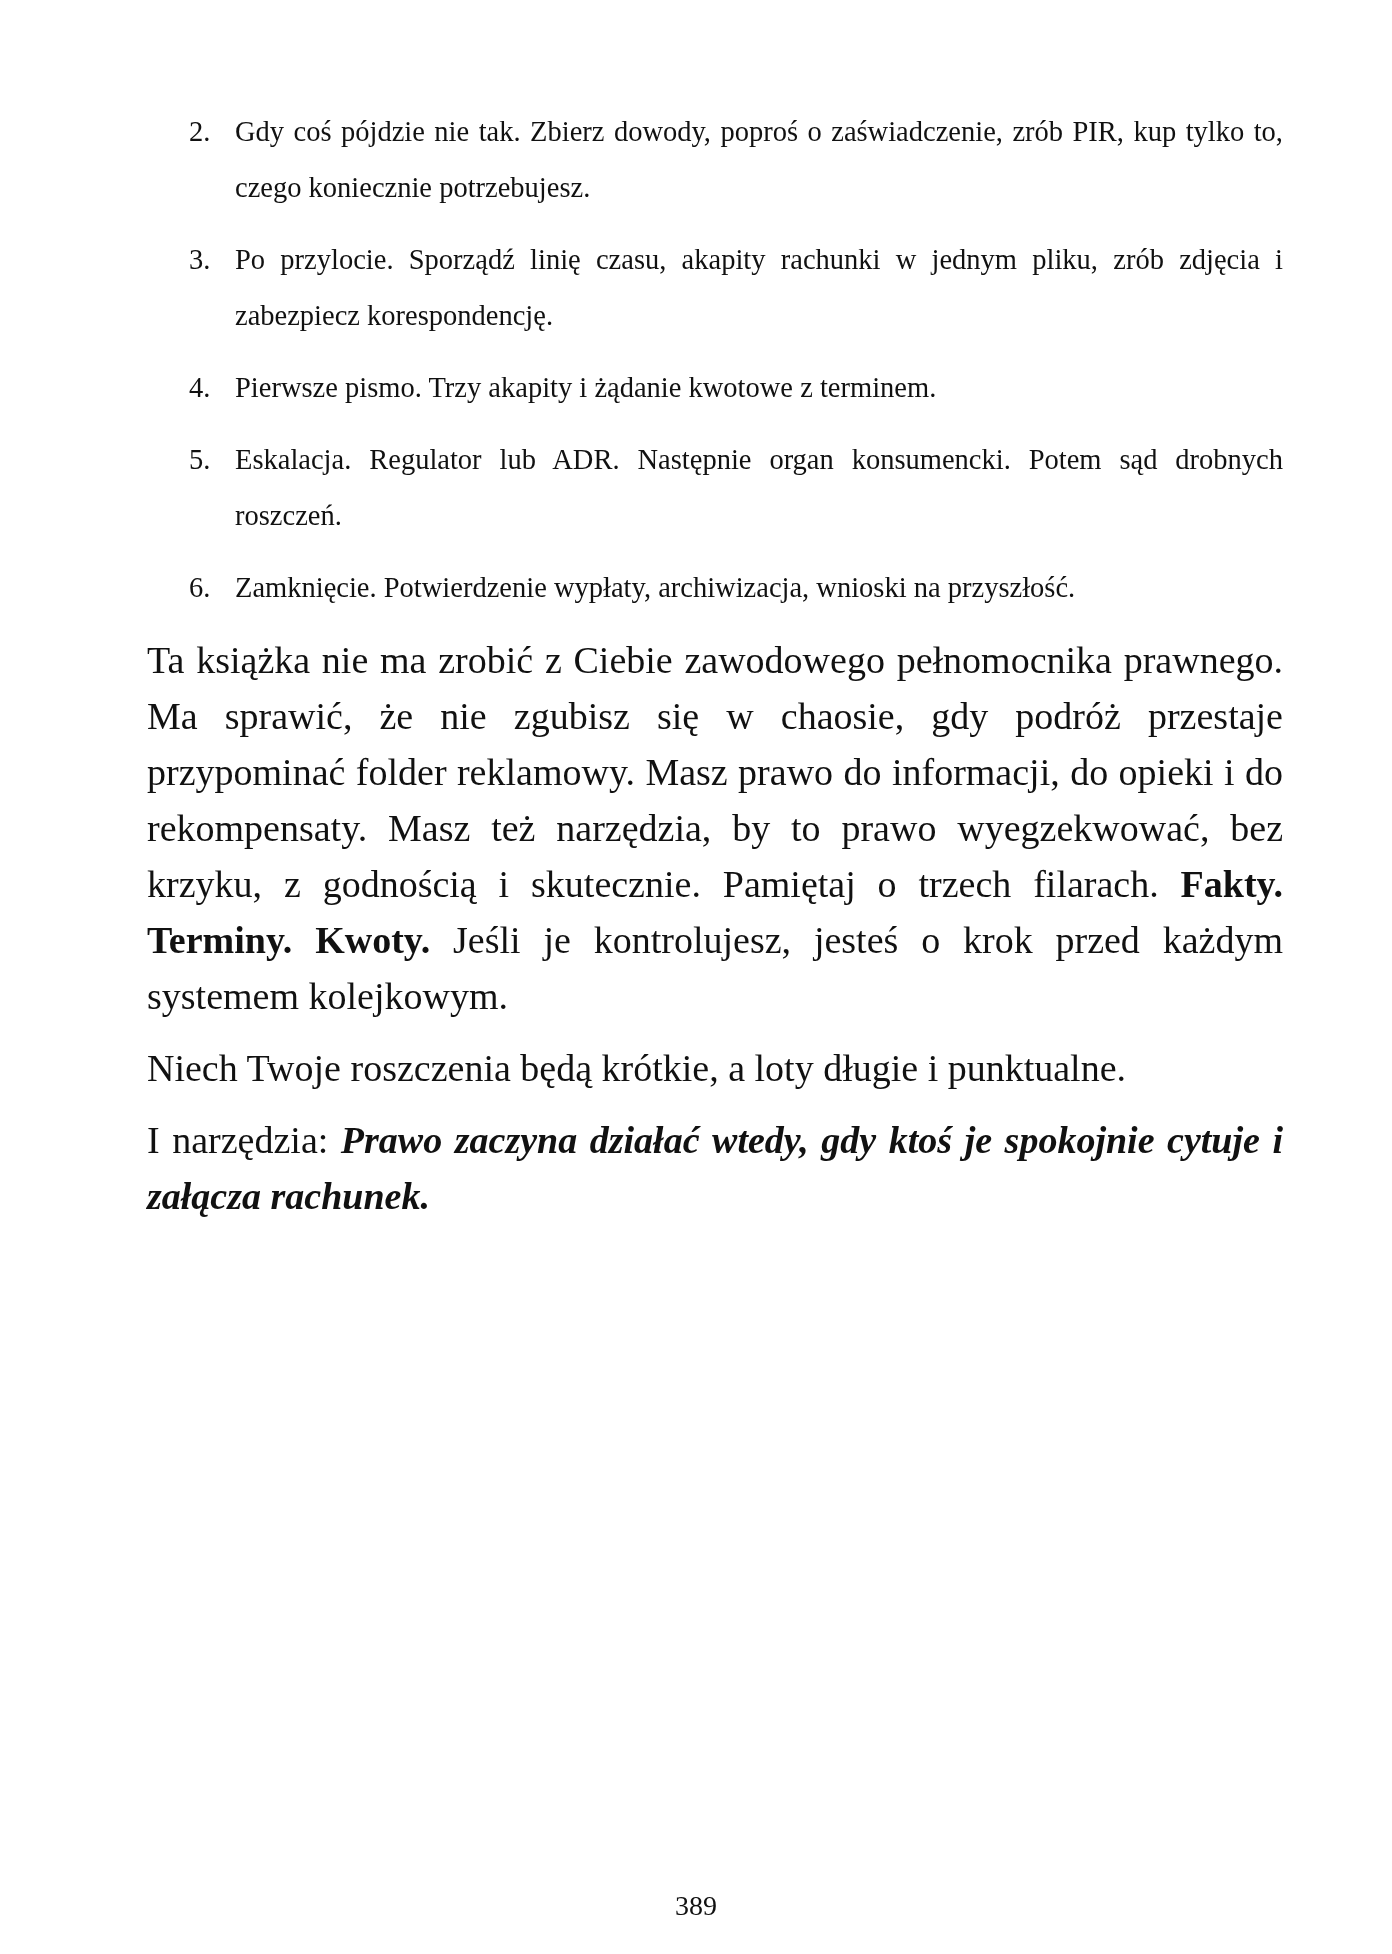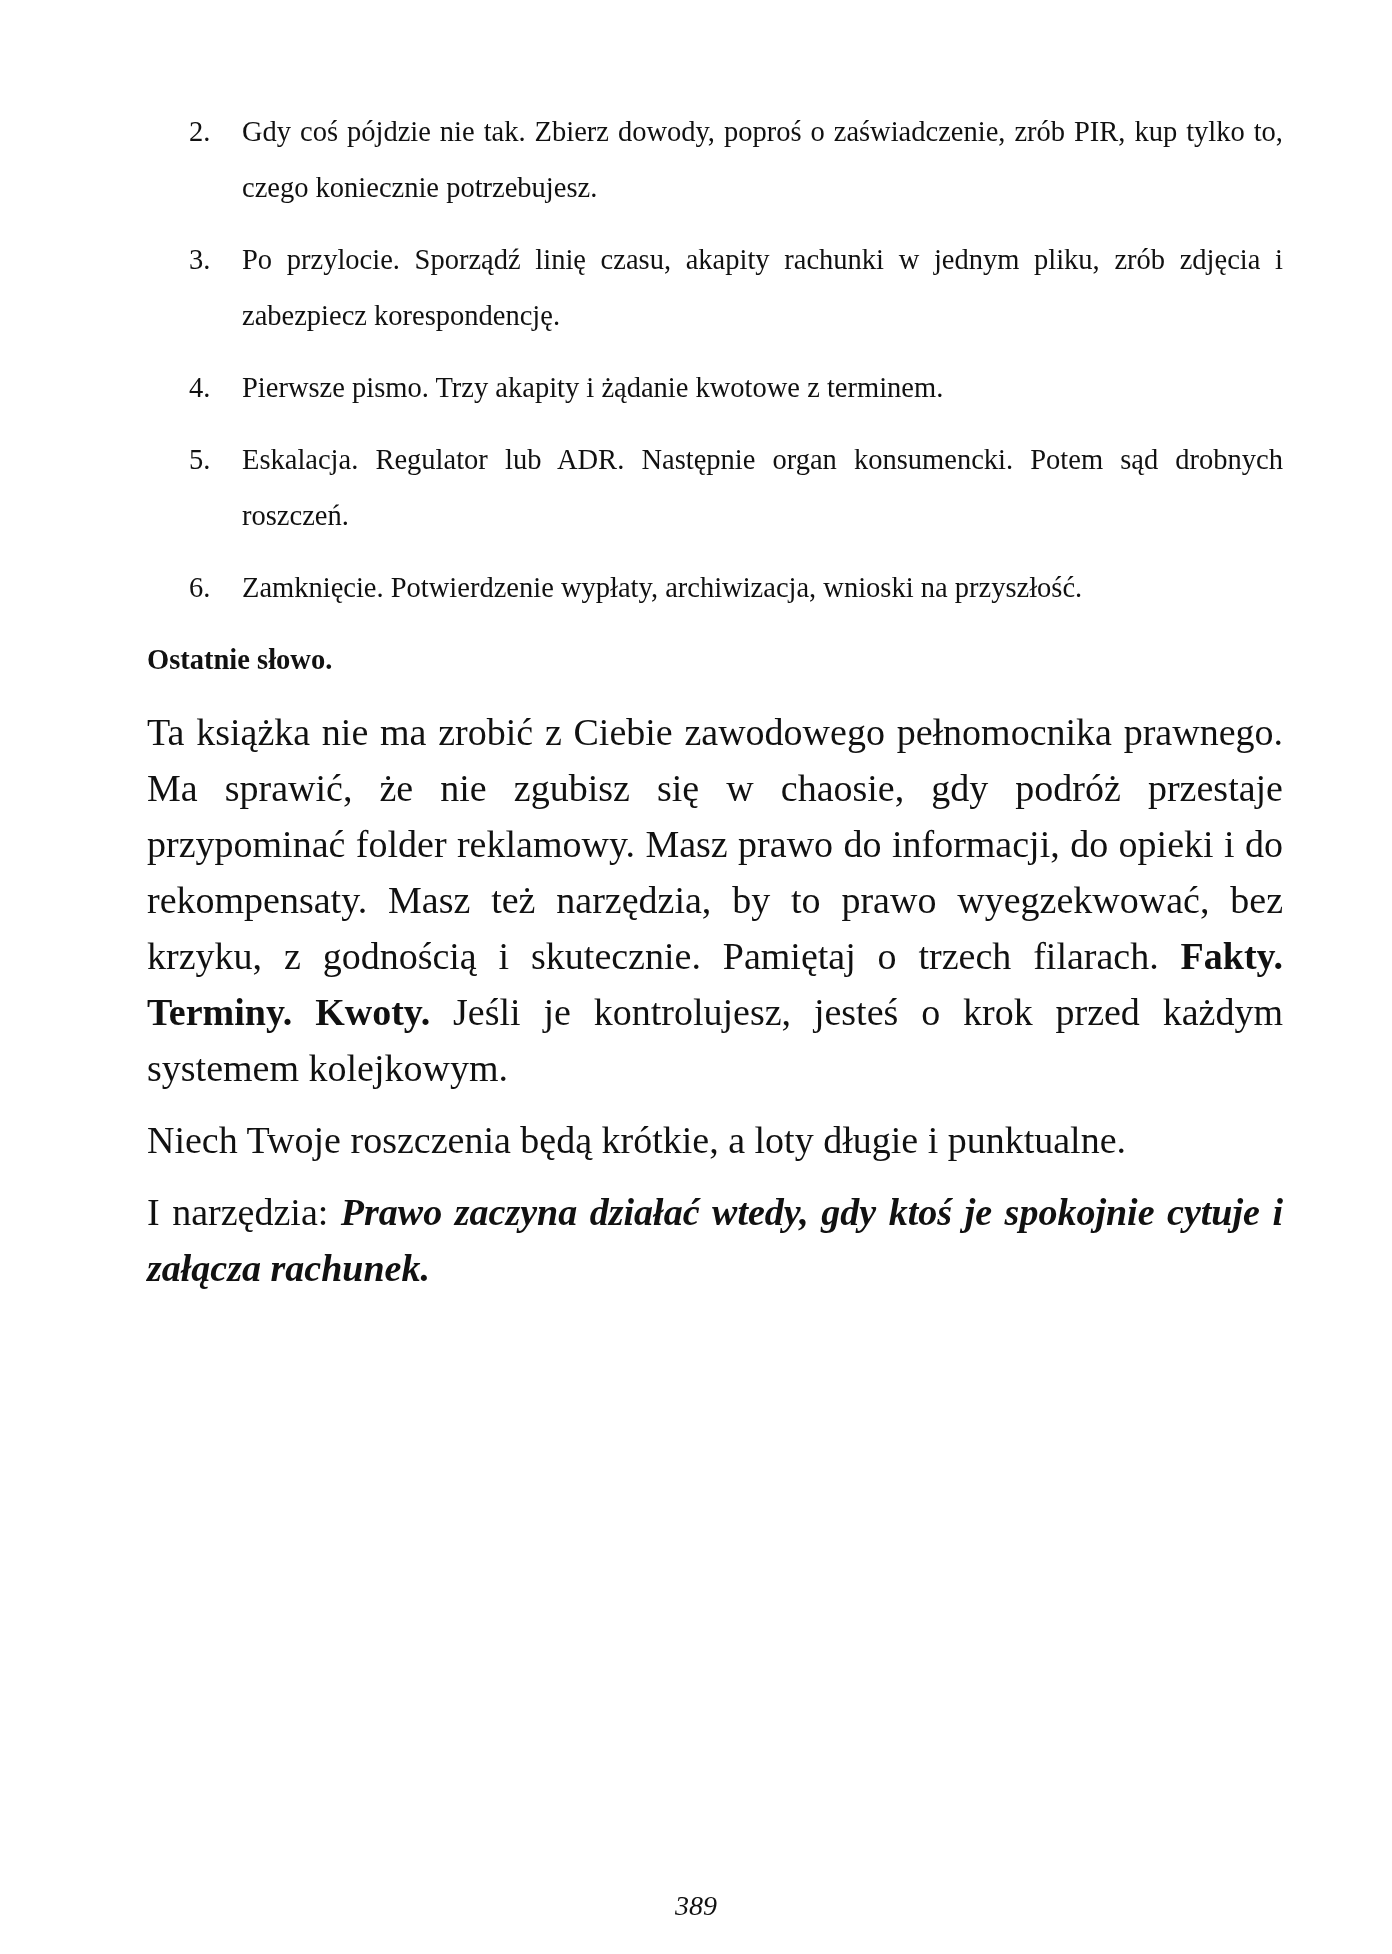--- a/index.html
+++ b/index.html
@@ -5,29 +5,28 @@
   html, body { margin: 0; padding: 0; background: #ffffff; }
   body {
     width: 1392px; height: 1954px; position: relative; overflow: hidden;
     font-family: "Liberation Serif", "DejaVu Serif", serif;
     color: #111111;
   }
   .page { position: absolute; left: 147px; top: 104px; width: 1136px; }
   .list { margin: 0; padding: 0; list-style: none; }
   .item { display: flex; font-size: 28.5px; line-height: 56px; margin-bottom: 16px; }
   .item .num { width: 46px; flex: 0 0 46px; padding-left: 42px; }
-  .item .txt { flex: 1; text-align: justify; margin-left: 7px; }
+  .item .txt { flex: 1; text-align: justify; }
   .heading { font-weight: bold; font-size: 28.5px; line-height: 56px; margin: 0 0 16px 0; }
   .para { font-size: 38px; line-height: 56px; text-align: justify; margin: 0 0 16px 0; }
   .para b { font-weight: bold; }
   .para .quote { font-weight: bold; font-style: italic; margin-top: 40px; }
   .page-number {
     position: absolute; top: 1890px; left: 0; width: 1392px; text-align: center;
     font-size: 28px;
-    font-style: italic;
   }
 </style>
 </head>
 <body>
 
 <div class="page">
   <ol class="list">
     <li class="item">
       <span class="num">2.</span>
       <span class="txt">Gdy coś pójdzie nie tak. Zbierz dowody, poproś o zaświadczenie, zrób PIR, kup tylko to, czego koniecznie potrzebujesz.</span>
@@ -43,21 +42,20 @@
     <li class="item">
       <span class="num">5.</span>
       <span class="txt">Eskalacja. Regulator lub ADR. Następnie organ konsumencki. Potem sąd drobnych roszczeń.</span>
     </li>
     <li class="item">
       <span class="num">6.</span>
       <span class="txt">Zamknięcie. Potwierdzenie wypłaty, archiwizacja, wnioski na przyszłość.</span>
     </li>
   </ol>
 
-  <p class="heading">Ostatnie słowo.</p>
 
   <p class="para"><span>Ta książka nie ma zrobić z Ciebie zawodowego pełnomocnika prawnego. Ma sprawić, że nie zgubisz się w chaosie, gdy podróż przestaje przypominać folder reklamowy. Masz prawo do informacji, do opieki i do rekompensaty. Masz też narzędzia, by to prawo wyegzekwować, bez krzyku, z godnością i skutecznie. Pamiętaj o trzech filarach. </span><b>Fakty. Terminy. Kwoty.</b><span> Jeśli je kontrolujesz, jesteś o krok przed każdym systemem kolejkowym.</span></p>
 
   <p class="para">Niech Twoje roszczenia będą krótkie, a loty długie i punktualne.</p>
 
   <p class="para"><span>I narzędzia: </span><span class="quote">Prawo zaczyna działać wtedy, gdy ktoś je spokojnie cytuje i załącza rachunek.</span></p>
 </div>
 
 <div class="page-number">389</div>
 

